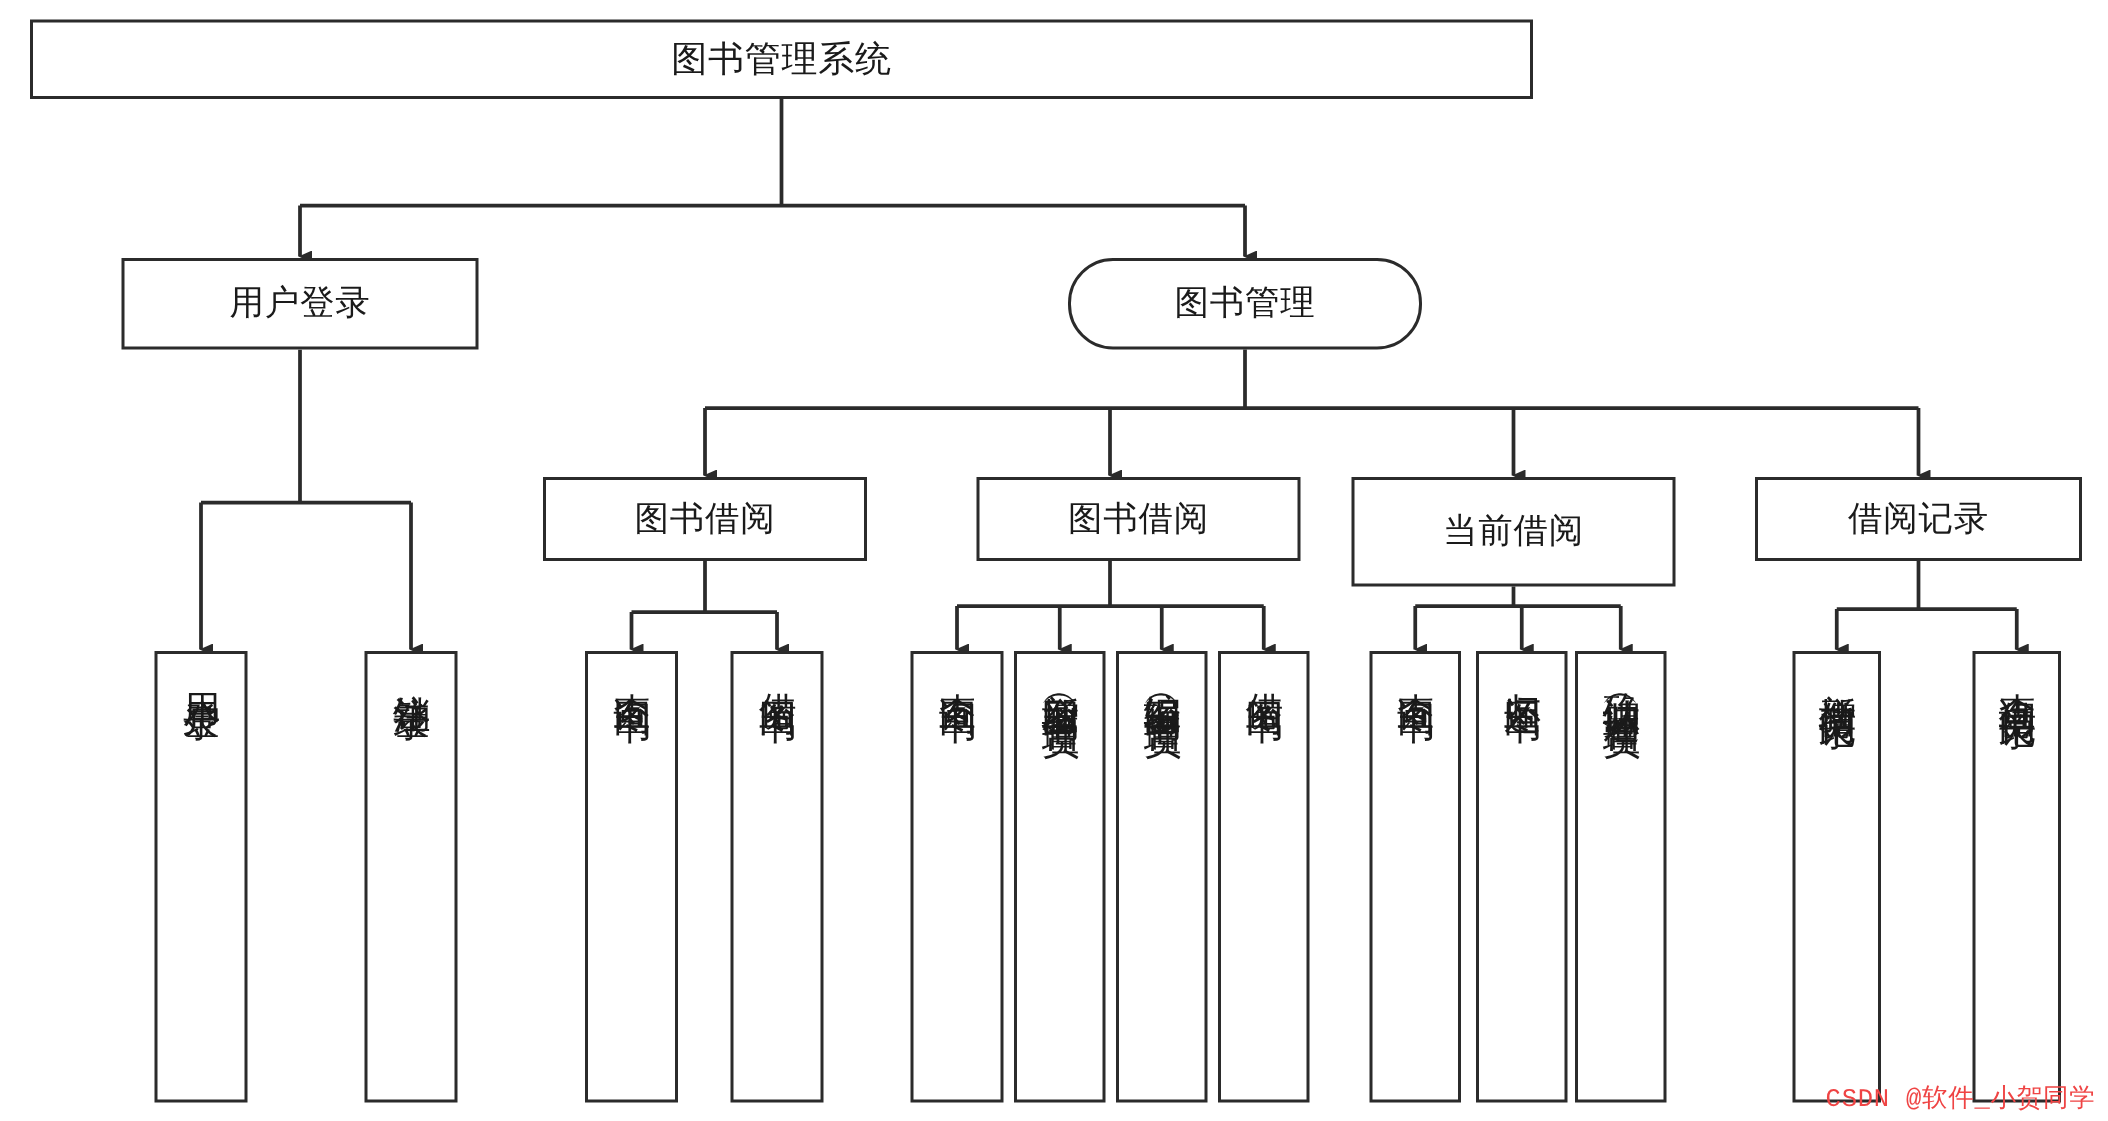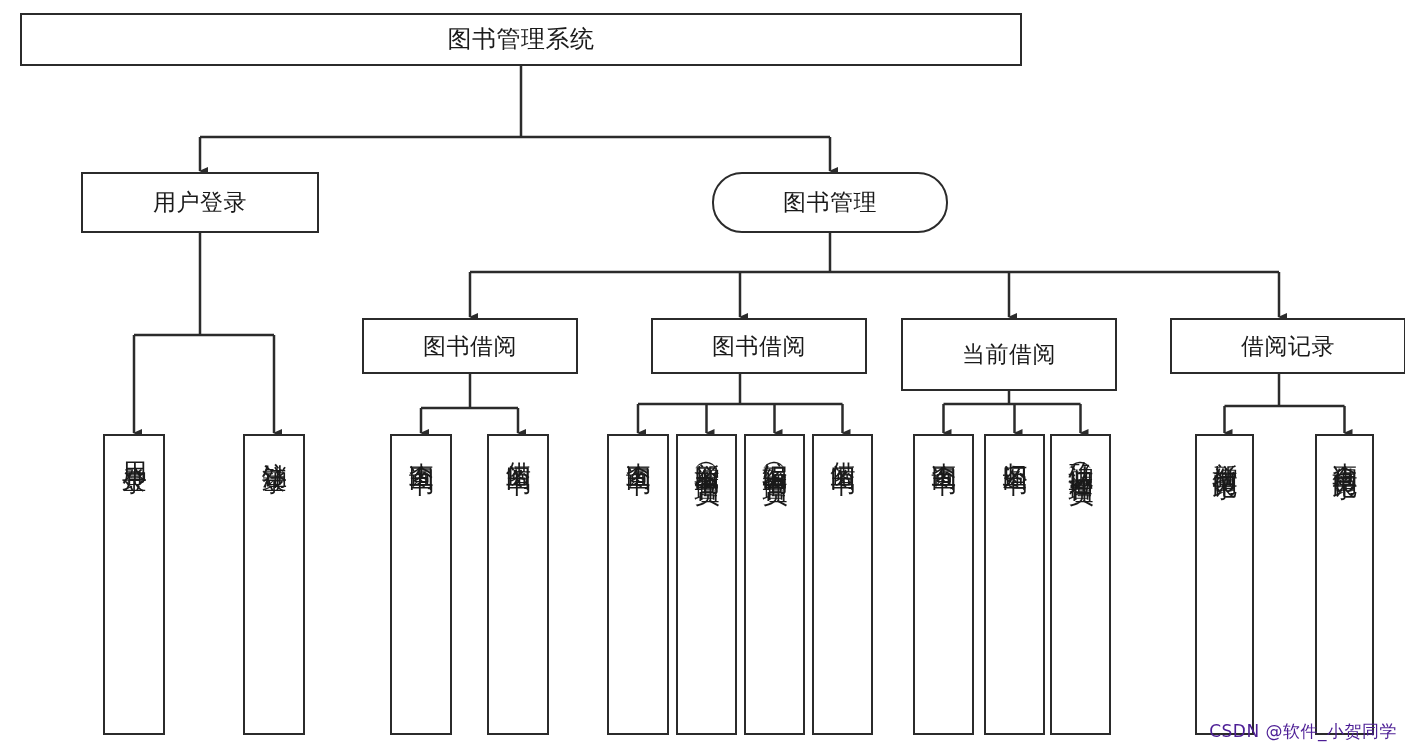--- a/index.html
+++ b/index.html
@@ -62,24 +62,25 @@
     text-orientation: upright;
     line-height: 1.12;
     letter-spacing: 3px;
     text-align: left;
   }
   #watermark {
     position: absolute;
     right: 8px;
     bottom: 4px;
     font-size: 17px;
-    color: #4c1d95;
+    color: #ef4444;
     letter-spacing: 0.5px;
     white-space: nowrap;
     user-select: none;
+    font-family: Liberation Mono, monospace;
   }
 </style>
 </head>
 <body>
 
 <div id="diagram-root">
 
   <svg id="edges-layer" width="1405" height="747" viewBox="0 0 1405 747" xmlns="http://www.w3.org/2000/svg">
     <defs>
       <marker id="arrowhead" markerWidth="9" markerHeight="9" refX="4" refY="8" orient="auto" markerUnits="userSpaceOnUse">
@@ -135,21 +136,21 @@
       </div>
       <div class="node horiz" style="left: 362px; top: 318px; width: 216px; height: 56px;">
         <span class="label">图书借阅</span>
       </div>
       <div class="node horiz" style="left: 651px; top: 318px; width: 216px; height: 56px;">
         <span class="label">图书借阅</span>
       </div>
       <div class="node horiz" style="left: 901px; top: 318px; width: 216px; height: 73px;">
         <span class="label">当前借阅</span>
       </div>
-      <div class="node horiz" style="left: 1170px; top: 318px; width: 236px; height: 56px;">
+      <div class="node horiz" style="left: 1170px; top: 318px; width: 218px; height: 56px;">
         <span class="label">借阅记录</span>
       </div>
       <div class="node vert" style="left: 103px; top: 434px; width: 62px; height: 301px;">
         <span class="label">用户登录</span>
       </div>
       <div class="node vert" style="left: 243px; top: 434px; width: 62px; height: 301px;">
         <span class="label">注销登录</span>
       </div>
       <div class="node vert" style="left: 390px; top: 434px; width: 62px; height: 301px;">
         <span class="label">查询图书</span>

